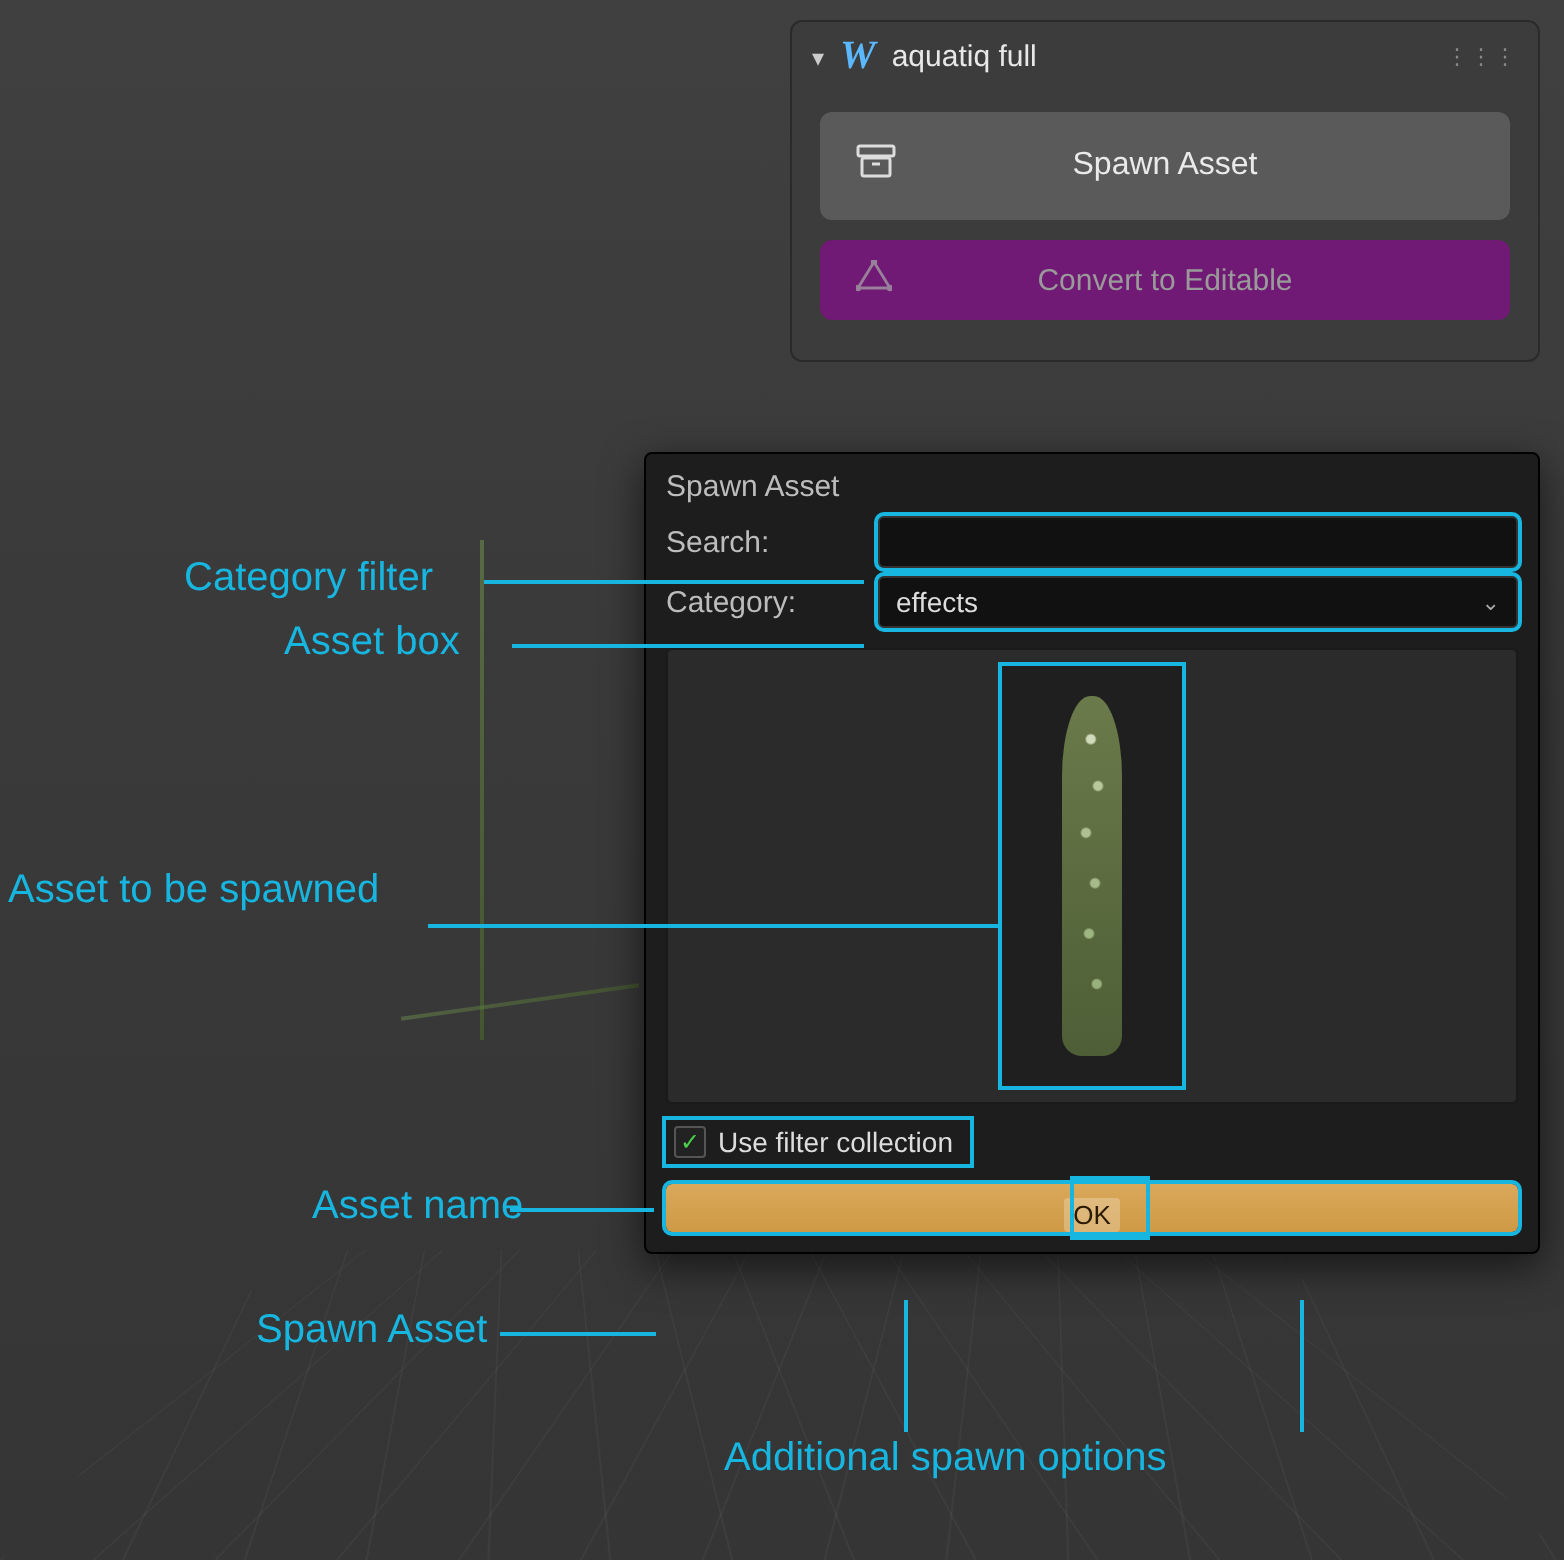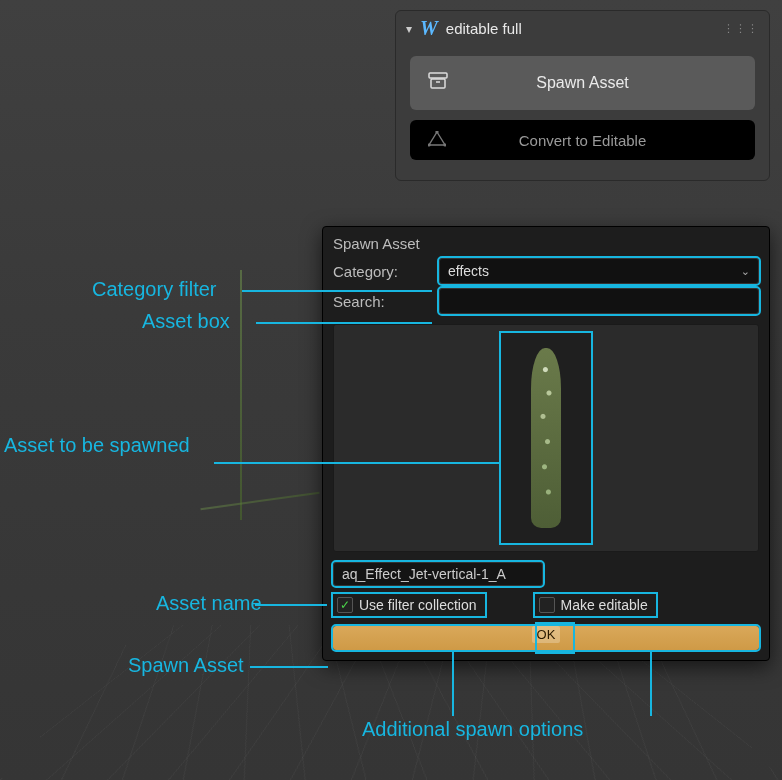--- a/index.html
+++ b/index.html
@@ -59,21 +59,21 @@
   }
   .big-btn {
     height: 54px;
     background:#5a5a5a;
     color:#eaeaea;
     font-size:16px;
   }
   .big-btn .ic { position:absolute; left:18px; }
   .sec-btn {
     height: 40px;
-    background:#000000;
+    background:#701a75;
     color:#9a9a9a;
     font-size:15px;
   }
   .sec-btn .ic { position:absolute; left:18px; opacity:.7; }
 
   
   .popup {
     position:absolute;
     top: 226px; left: 322px; width: 448px;
     background:#1d1d1d;
@@ -144,21 +144,21 @@
   }
   .chk .box {
     width:16px; height:16px; border:1px solid #555; background:#222; border-radius:2px;
     display:flex; align-items:center; justify-content:center; font-size:12px; color:#4ad24a;
   }
 
   .ok-bar {
     margin-top:10px; height:24px;
     background: linear-gradient(#d9a85a,#cf9a46);
     border-radius:3px;
-    display:flex; align-items:flex-start; justify-content:center;
+    display:flex; align-items:flex-end; justify-content:center;
     color:#2a1a00; font-size:13px; font-weight:500;
     cursor:pointer;
     position:relative;
   }
   .ok-bar .ok-txt {
     background: rgba(255,255,255,.25);
     padding: 1px 5px;
     border-radius:2px;
   }
   .ok-bar.cyan-box::after{
@@ -195,21 +195,21 @@
 <div class="viewport">
   <div class="grid"></div>
   <div class="axis-y"></div>
   <div class="axis-x"></div>
 </div>
 
 <div class="panel">
   <div class="panel-header">
     <span class="chev">▾</span>
     <span class="logo">W</span>
-    <span>editable full</span>
+    <span>aquatiq full</span>
     <span class="grip">⋮⋮⋮</span>
   </div>
 
   <div class="big-btn">
     <span class="ic">
       <svg width="20" height="18" viewBox="0 0 20 18">
           <rect x="1" y="1" width="18" height="5" rx="1" fill="none" stroke="#ddd" stroke-width="1.5"></rect>
           <rect x="3" y="7" width="14" height="9" rx="1" fill="none" stroke="#ddd" stroke-width="1.5"></rect>
           <line x1="8" y1="10" x2="12" y2="10" stroke="#ddd" stroke-width="1.5"></line>
         </svg>
@@ -227,55 +227,48 @@
         </svg>
     </span>
     <span>Convert to Editable</span>
   </div>
 </div>
 
 <div class="popup">
   <h4>Spawn Asset</h4>
 
   <div class="row">
+    <label>Search:</label>
+    <div class="field-wrap">
+      <input class="text-input cyan-box" value="" style="">
+    </div>
+  </div>
+
+  <div class="row">
     <label>Category:</label>
     <div class="field-wrap">
       <div class="select cyan-box">
         <span>effects</span>
         <span class="caret">⌄</span>
       </div>
     </div>
   </div>
 
-  <div class="row">
-    <label>Search:</label>
-    <div class="field-wrap">
-      <input class="text-input cyan-box" value="" style="">
-    </div>
-  </div>
-
   <div class="preview-area">
     <div class="thumb cyan-box">
       <div class="jet"></div>
     </div>
   </div>
 
-  <div class="name-field cyan-box">
-    <span>aq_Effect_Jet-vertical-1_A</span>
-  </div>
 
   <div class="check-row">
     <div class="chk cyan-box">
       <span class="box">✓</span>
       <span>Use filter collection</span>
     </div>
-    <div class="chk cyan-box">
-      <span class="box"></span>
-      <span>Make editable</span>
-    </div>
   </div>
 
   <div class="ok-bar cyan-box">
     <span class="ok-txt">OK</span>
   </div>
 </div>
 
 <div class="annot" style="left:92px; top:278px;">Category filter</div>
 <div class="lead" style="left:242px; top:290px; width:190px;"></div>
 

